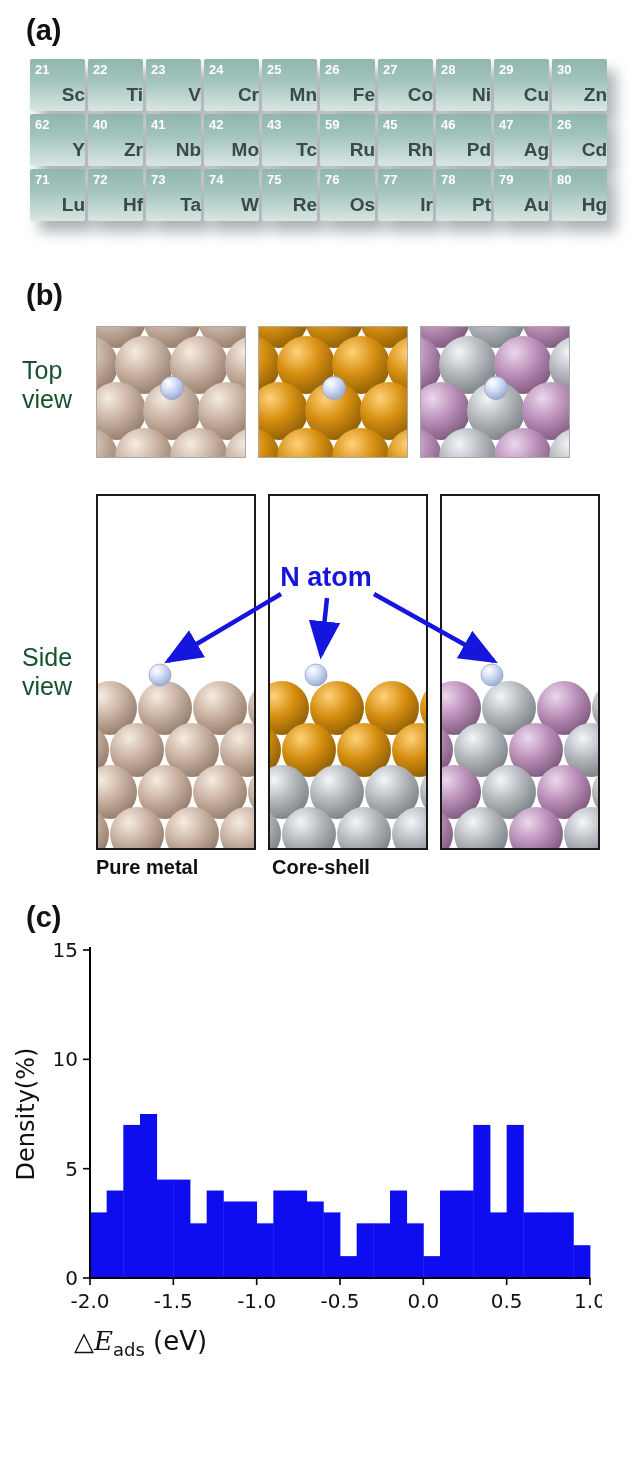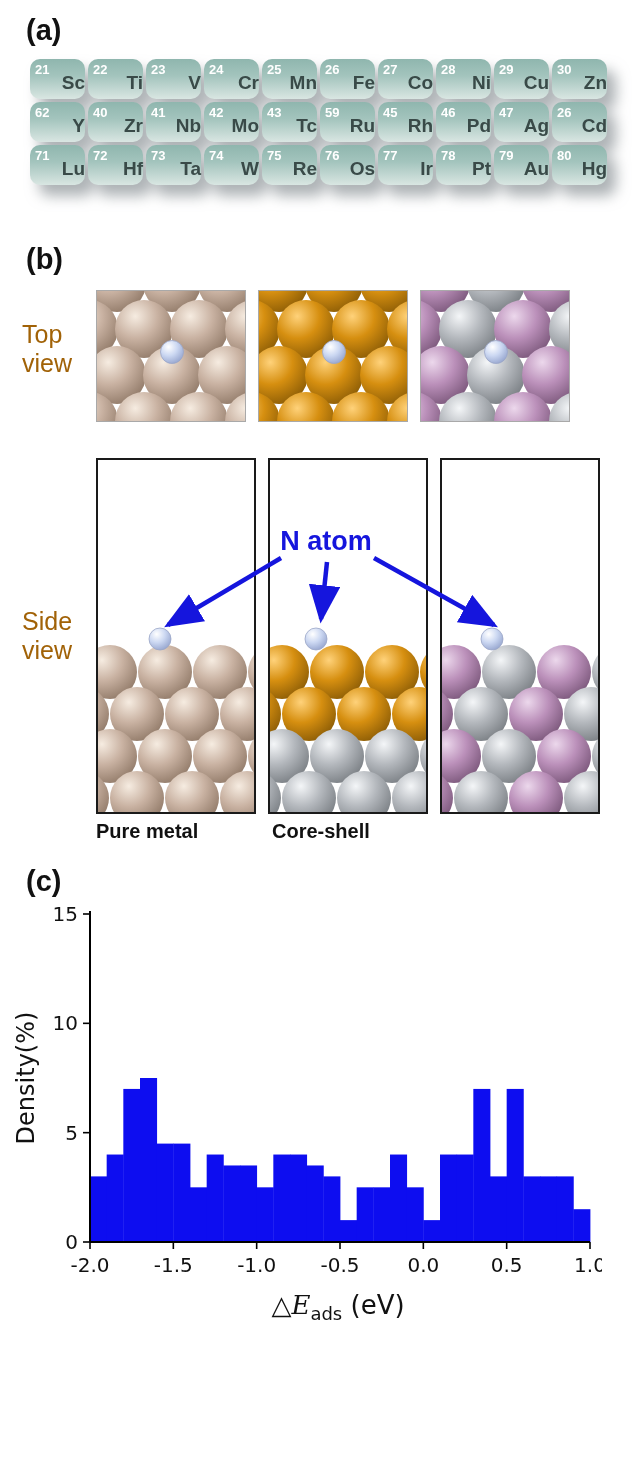--- a/index.html
+++ b/index.html
@@ -3,45 +3,45 @@
 <meta charset="utf-8">
 <style>
   *{margin:0;padding:0;box-sizing:border-box}
   html,body{background:#fff}
   body{width:636px;font-family:"Liberation Sans",sans-serif;color:#111;padding-top:14px}
   .panel-label{font-size:29px;font-weight:bold;margin-left:26px}
 
   
   .ptable{display:grid;grid-template-columns:repeat(10,55px);gap:3px;margin:12px 0 0 30px;
           filter:drop-shadow(9px 11px 7px rgba(105,115,120,.55))}
-  .cell{height:40px;position:relative;border-radius:10px;
+  .cell{height:52px;position:relative;border-radius:2px;
         background:linear-gradient(180deg,#8fb6ae 0%,#a3c4bd 42%,#d9e6e2 100%)}
   .cell .num{position:absolute;top:3px;left:5px;font-size:13px;font-weight:bold;color:#fff}
   .cell .sym{position:absolute;bottom:5px;left:0;right:0;text-align:right;font-size:19px;font-weight:bold;color:#394a48}
 
   
   .panel-b{margin-top:58px}
   .view-row{display:flex;align-items:center;margin-left:12px}
-  .view-label{width:84px;font-size:25px;line-height:1.15;white-space:pre-line;padding-left:10px;color:#a16207}
+  .view-label{width:84px;font-size:25px;line-height:1.15;white-space:pre-line;padding-left:10px;color:#14532d}
   .topviews{display:flex;gap:12px;margin-top:14px}
   .topview-svg{border:1px solid #a9a9a9;display:block;background:#fff}
   .sideview-row{position:relative;margin-top:36px}
   .sideviews{display:flex;gap:12px}
   .sideview-svg{border:2px solid #1a1a1a;display:block;background:#fff}
   .arrow-overlay{position:absolute;left:84px;top:0;pointer-events:none}
   .col-labels{display:flex;gap:12px;margin:6px 0 0 96px}
   .col-label{width:164px;text-align:left;font-size:20px;font-weight:bold}
 
   
   .panel-c{margin-top:22px}
   .chart-wrap{margin:4px 0 0 12px}
   .tick{font-size:20px;font-family:"DejaVu Sans",sans-serif;fill:#111}
   .axis-label{font-size:24px;font-family:"DejaVu Sans",sans-serif;fill:#111}
   .natom-label{font-size:27px;font-weight:bold;font-family:"Liberation Sans",sans-serif}
-  .chart-xlabel{width:590px;text-align:center;padding-left:62px;font-size:26px;margin-top:6px;
+  .chart-xlabel{width:590px;text-align:left;padding-left:62px;font-size:26px;margin-top:6px;
                 font-family:"DejaVu Sans",sans-serif}
   .chart-xlabel i{font-family:"DejaVu Serif",serif;font-style:italic}
   .chart-xlabel sub{font-size:18px}
   .defs-holder{position:absolute;width:0;height:0}
 </style>
 </head>
 <body>
 
 <svg class="defs-holder">
     <defs>

